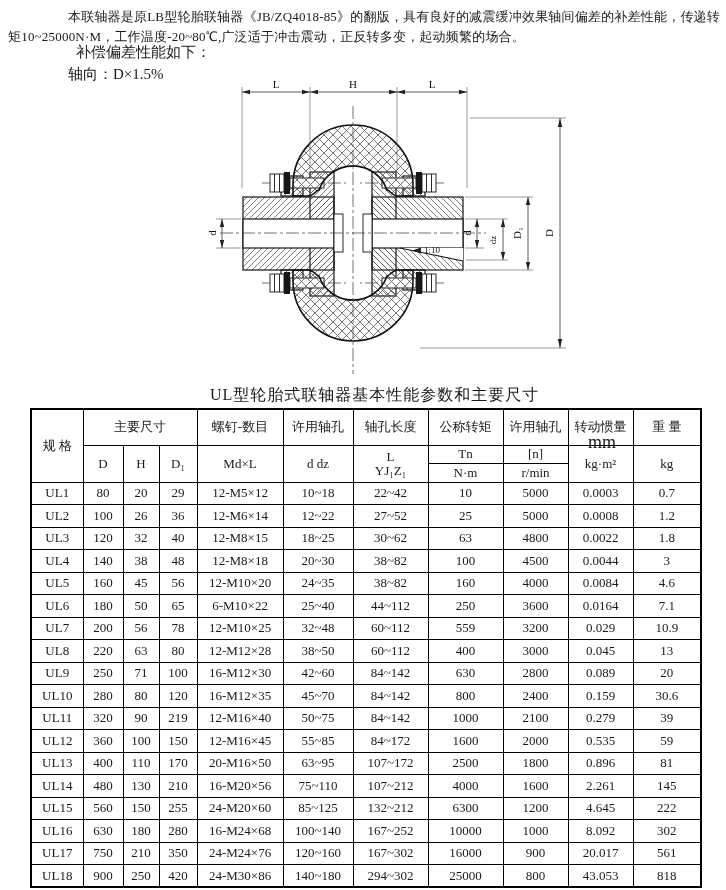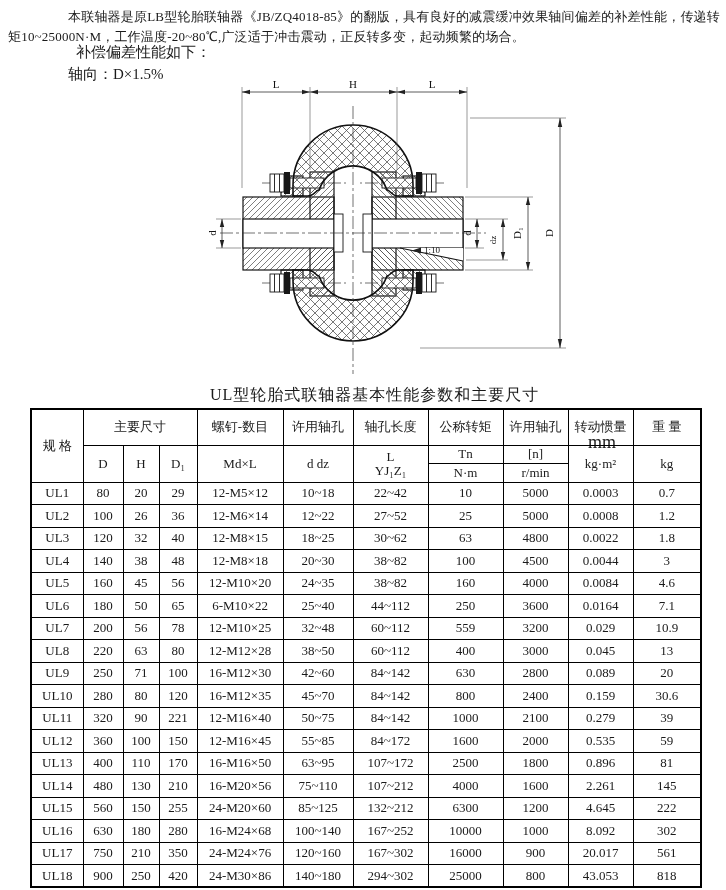--- a/index.html
+++ b/index.html
@@ -361,21 +361,21 @@
           <td>84~142</td>
           <td>800</td>
           <td>2400</td>
           <td>0.159</td>
           <td>30.6</td>
         </tr>
         <tr>
           <td>UL11</td>
           <td>320</td>
           <td>90</td>
-          <td>221</td>
+          <td>219</td>
           <td>12-M16×40</td>
           <td>50~75</td>
           <td>84~142</td>
           <td>1000</td>
           <td>2100</td>
           <td>0.279</td>
           <td>39</td>
         </tr>
         <tr>
           <td>UL12</td>
@@ -388,21 +388,21 @@
           <td>1600</td>
           <td>2000</td>
           <td>0.535</td>
           <td>59</td>
         </tr>
         <tr>
           <td>UL13</td>
           <td>400</td>
           <td>110</td>
           <td>170</td>
-          <td>16-M16×50</td>
+          <td>20-M16×50</td>
           <td>63~95</td>
           <td>107~172</td>
           <td>2500</td>
           <td>1800</td>
           <td>0.896</td>
           <td>81</td>
         </tr>
         <tr>
           <td>UL14</td>
           <td>480</td>

